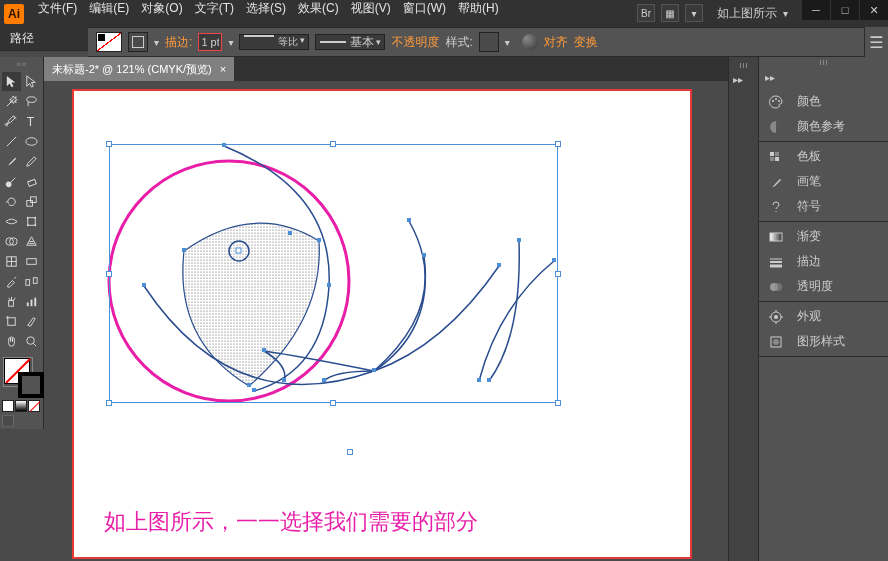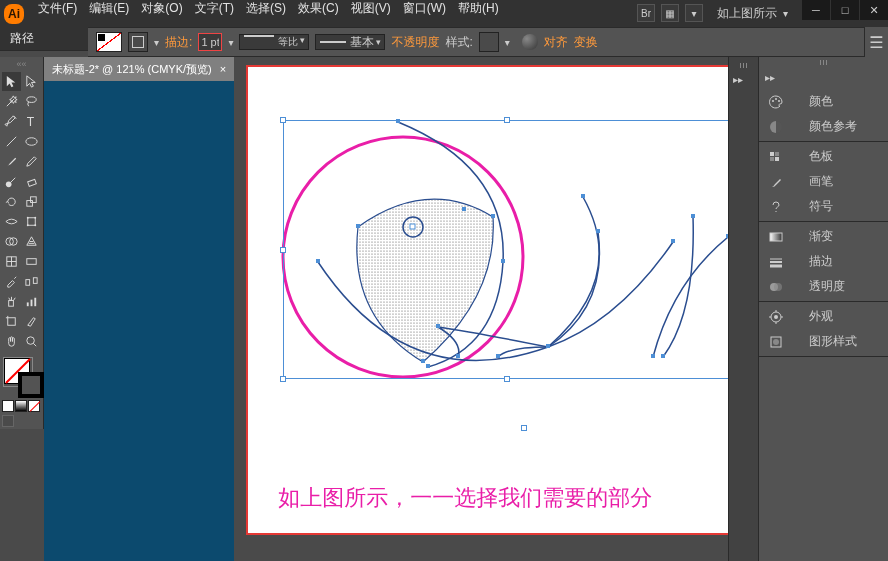--- a/index.html
+++ b/index.html
@@ -1,18 +1,18 @@
 <!DOCTYPE html>
 <html><head>
 <meta charset="utf-8">
 <style>
 *{margin:0;padding:0;box-sizing:border-box;font-family:"Microsoft YaHei",sans-serif;user-select:none}
 body{width:888px;height:561px;background:#4a4a4a;overflow:hidden;position:relative}
 .titlebar{height:27px;background:#323232;display:flex;align-items:center;padding:0 4px}
-.ai-logo{width:20px;height:20px;background:#ff7c00;color:#2a1500;font-weight:bold;font-size:12px;display:flex;align-items:center;justify-content:center;border-radius:8px;margin-right:8px}
+.ai-logo{width:20px;height:20px;background:#ff7c00;color:#2a1500;font-weight:bold;font-size:12px;display:flex;align-items:center;justify-content:center;border-radius:2px;margin-right:8px}
 .menubar{height:27px;display:flex;align-items:flex-start;color:#e2e2e2;font-size:12px}
 .menubar span{padding:0 6px;cursor:pointer}
 .win-controls{position:absolute;right:0;top:0;display:flex}
 .win-btn{width:28px;height:20px;background:#1a1a1a;color:#ccc;font-size:11px;display:flex;align-items:center;justify-content:center;margin-left:1px;cursor:pointer}
 .extra-icons{position:absolute;right:100px;top:4px;display:flex;align-items:center;gap:6px}
 .small-icon{width:18px;height:18px;border:1px solid #555;background:#3a3a3a;color:#ccc;font-size:10px;display:flex;align-items:center;justify-content:center}
 .basic-label{color:#ccc;font-size:12px;margin-left:8px}
 .optionbar{height:30px;background:#535353;border-top:1px solid #2a2a2a;border-bottom:1px solid #2a2a2a;display:flex;align-items:center;padding:0 8px;gap:6px;color:#ccc;font-size:12px}
 .opt-swatch{width:26px;height:20px;border:1px solid #222;background:linear-gradient(to bottom right,#fff 0%,#fff 48%,red 48%,red 52%,#fff 52%,#fff 100%);position:relative}
 .opt-swatch::after{content:'';position:absolute;top:1px;left:1px;width:7px;height:7px;background:#000}
@@ -28,33 +28,33 @@
 .tool svg{width:15px;height:15px}
 .color-section{margin-top:4px}
 .color-swatches{position:relative;width:40px;height:40px;margin:2px}
 .fill-sw{position:absolute;top:0;left:0;width:26px;height:26px;background:#fff;border:1px solid #000}
 .fill-sw::after{content:'';position:absolute;top:-2px;left:-2px;width:28px;height:28px;border:1px solid #888;transform:rotate(0);pointer-events:none}
 .fill-sw .redline{position:absolute;width:34px;height:2px;background:red;top:11px;left:-4px;transform:rotate(-45deg)}
 .stroke-sw{position:absolute;bottom:0;right:0;width:26px;height:26px;background:#535353;border:4px solid #000}
 .mini-icons{display:flex;gap:1px;margin-top:2px}
 .mini-icon{width:12px;height:12px;border:1px solid #222}
 .left-header{height:24px;background:#323232;display:flex;align-items:center;padding-left:10px;color:#e2e2e2;font-size:12px;border-bottom:1px solid #2a2a2a}
-.doc-area{flex:1;display:flex;flex-direction:row;background:#0c4a6e}
+.doc-area{flex:1;display:flex;flex-direction:column;background:#4c1d95}
 .tab-bar{height:24px;background:#323232;display:flex;align-items:center}
 .doc-tab{height:24px;background:#808080;color:#fff;font-size:11px;padding:0 8px;display:flex;align-items:center;gap:8px}
 .canvas-wrap{flex:1;background:#4a4a4a;overflow:hidden;position:relative}
-.artboard{position:absolute;top:8px;left:12px;width:620px;height:470px;background:#fff;border:2px solid #e53935}
+.artboard{position:absolute;top:8px;left:28px;width:620px;height:470px;background:#fff;border:2px solid #e53935}
 .caption{position:absolute;bottom:20px;left:30px;color:#e91ea8;font-size:22px;font-family:"SimSun","Microsoft YaHei"}
 .right-dock{width:30px;background:#424242;border-left:1px solid #2a2a2a;display:flex;flex-direction:column;align-items:center;gap:2px;padding-top:6px}
 .dock-handle{width:20px;height:5px;display:flex;justify-content:center;gap:2px;margin-bottom:4px}
 .dock-handle span{width:1px;height:5px;background:#888}
 .right-arrow{color:#ccc;font-size:10px;align-self:flex-start;margin-left:4px;margin-bottom:4px}
 .right-panels{width:130px;background:#535353;border-left:1px solid #2a2a2a}
 .panel-section{border-bottom:1px solid #2a2a2a;padding:2px 0}
-.panel-item{display:flex;align-items:center;gap:24px;padding:4px 8px;color:#ccc;font-size:12px;cursor:pointer}
+.panel-item{display:flex;align-items:center;gap:12px;padding:4px 8px;color:#ccc;font-size:12px;cursor:pointer}
 .p-icon{width:18px;height:16px;display:flex;align-items:center;justify-content:center}
 .p-icon svg{width:16px;height:16px}
 .sel-box{position:absolute;border:1px solid #4d8fd6}
 .sel-handle{position:absolute;width:6px;height:6px;background:#fff;border:1px solid #4d8fd6}
 </style>
 </head>
 <body>
 
 <div class="titlebar">
   <div class="ai-logo">Ai</div>

